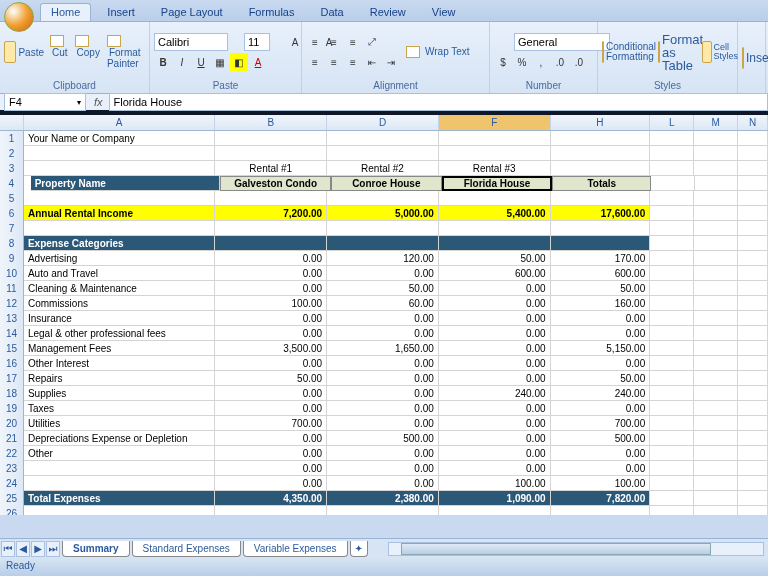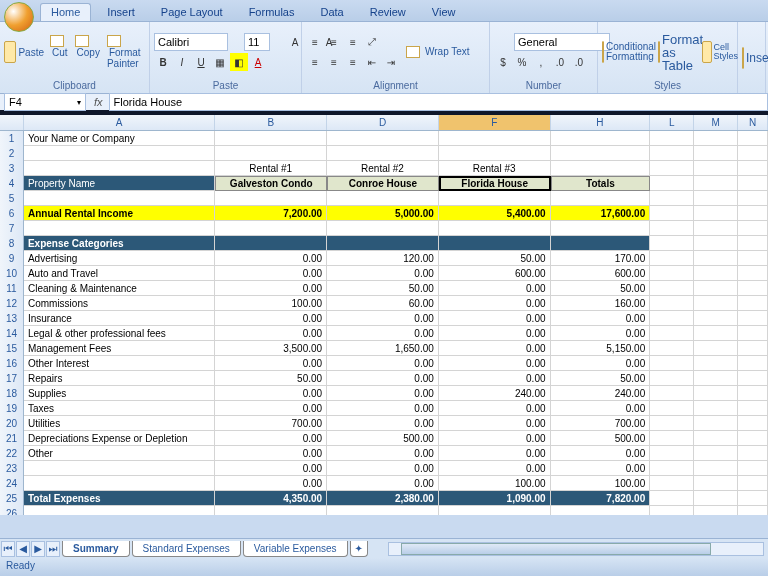--- a/index.html
+++ b/index.html
@@ -36,21 +36,21 @@
   .rowhdr { width: 24px; background: linear-gradient(90deg,#f0f5fb,#dde8f6); border-right: 1px solid #9eb6ce; display: flex; align-items: center; justify-content: center; font-size: 10px; color: #2a5a9e; }
   .sheet { display: flex; flex-direction: column; }
   .row { display: flex; height: 15px; }
   .row .cell { border-right: 1px solid #d4d4d4; border-bottom: 1px solid #d4d4d4; padding: 0 4px; display: flex; align-items: center; font-size: 10px; overflow: hidden; white-space: nowrap; }
   .colA { width: 192px; }
   .colB { width: 112px; justify-content: center; }
   .colD { width: 112px; justify-content: center; }
   .colF { width: 112px; justify-content: center; }
   .colH { width: 100px; justify-content: center; }
   .colL { width: 44px; } .colM { width: 44px; } .colN { width: 30px; }
-  .hdr-prop { background: #2c5878; color: #fff; font-weight: normal; }
+  .hdr-prop { background: #2c5878; color: #fff; font-weight: bold; margin-left: 7px; }
   .hdr-val { background: #e0e6cc; font-weight: bold; border: 1px solid #888 !important; }
   .hdr-val.sel { border: 2px solid #000 !important; }
   .section { background: #2c5878; color: #fff; font-weight: bold; }
   .yellow { background: #ffff00; font-weight: bold; }
   .num { justify-content: flex-end !important; }
   .rental-lbl { font-size: 10px; }
   
   .tabs-bar { position: absolute; bottom: 18px; left: 0; right: 0; height: 20px; background: #d6e4f4; display: flex; align-items: center; font-size: 10px; border-top: 1px solid #9ab3d4; }
   .nav-btn { width: 14px; height: 16px; background: #e8f0fb; border: 1px solid #a9c0e0; margin-left: 1px; display: flex; align-items: center; justify-content: center; color: #2a5a9e; cursor: default; }
   .sheet-tab { padding: 2px 10px; background: #fff; border: 1px solid #888; border-top: none; border-bottom-left-radius: 4px; border-bottom-right-radius: 4px; margin-left: 2px; color: #2a5a9e; cursor: default; }

